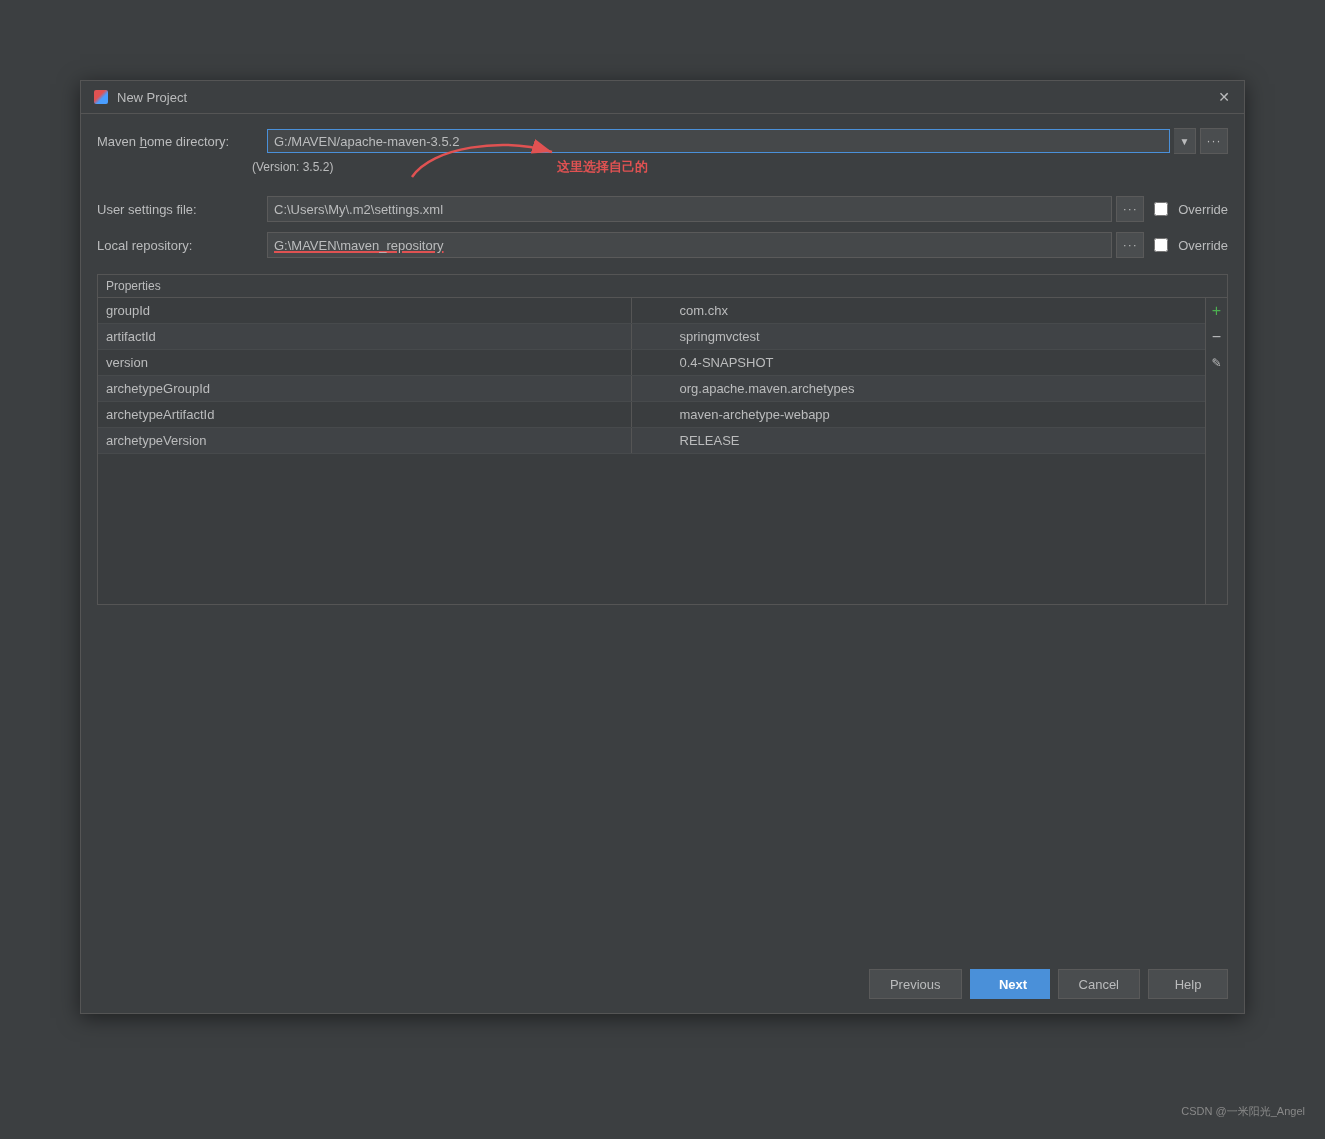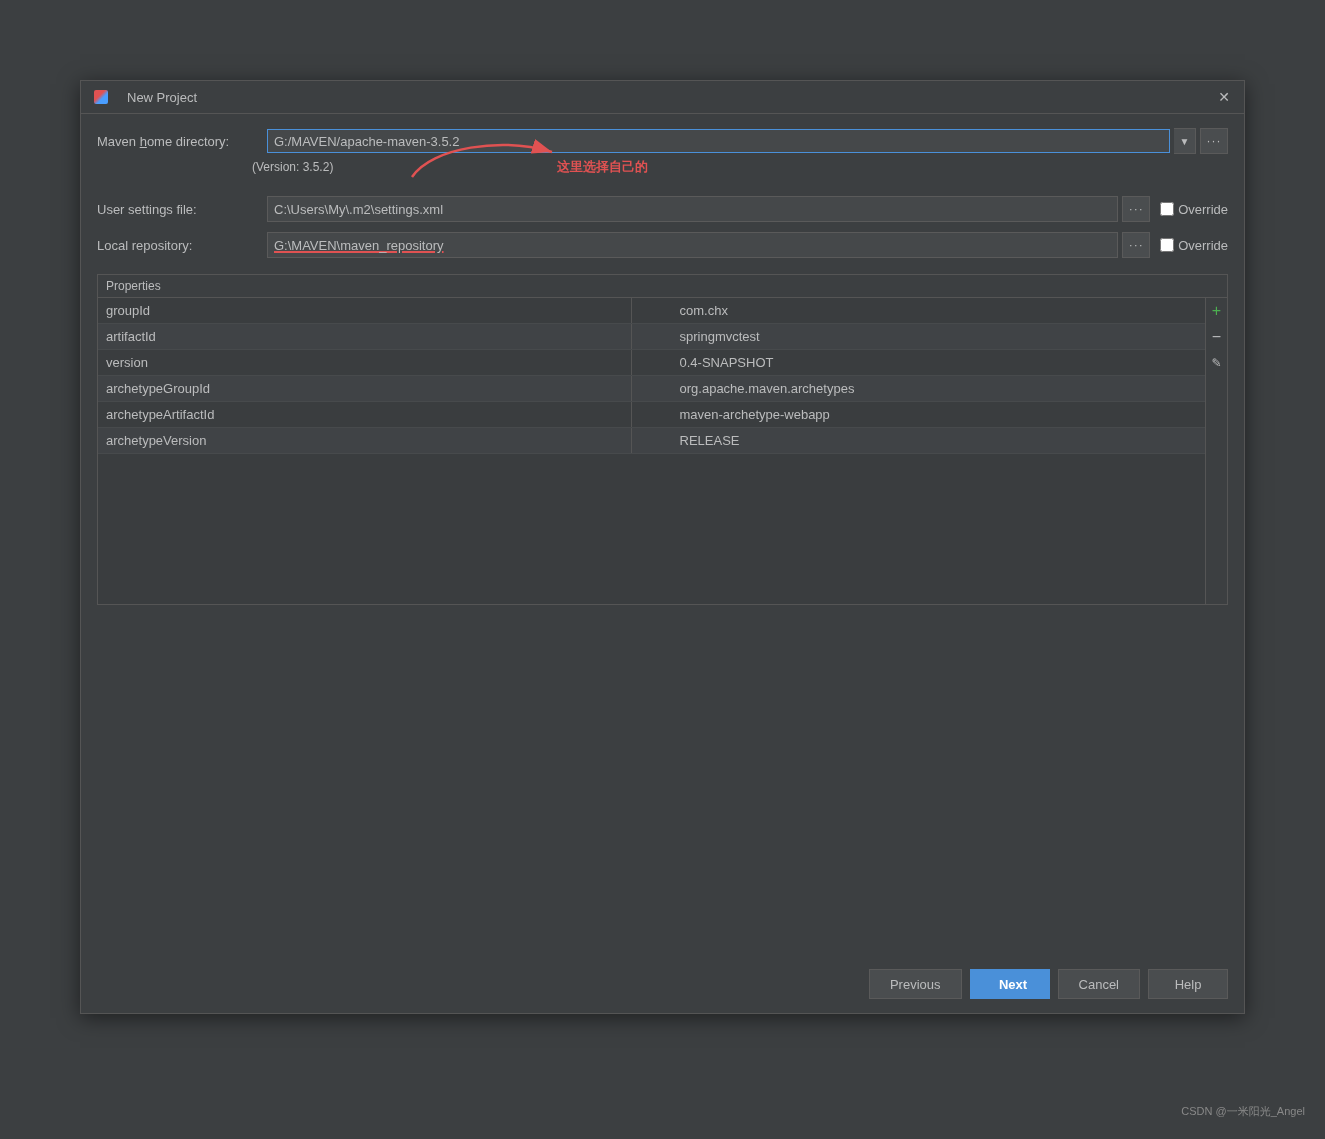--- a/index.html
+++ b/index.html
@@ -30,21 +30,21 @@
       border-bottom: 1px solid #555;
       padding: 8px 12px;
       display: flex;
       align-items: center;
       justify-content: space-between;
     }
 
     .dialog-title-left {
       display: flex;
       align-items: center;
-      gap: 18px;
+      gap: 8px;
     }
 
     .app-icon {
       width: 16px;
       height: 16px;
       display: flex;
       align-items: center;
       justify-content: center;
     }
 
@@ -153,21 +153,21 @@
       display: flex;
       align-items: center;
       justify-content: center;
       font-size: 12px;
       letter-spacing: 1px;
     }
 
     .override-group {
       display: flex;
       align-items: center;
-      gap: 4px;
+      gap: 10px;
     }
 
     .override-checkbox {
       width: 14px;
       height: 14px;
       cursor: pointer;
       accent-color: #4a90d9;
     }
 
     .override-label {

